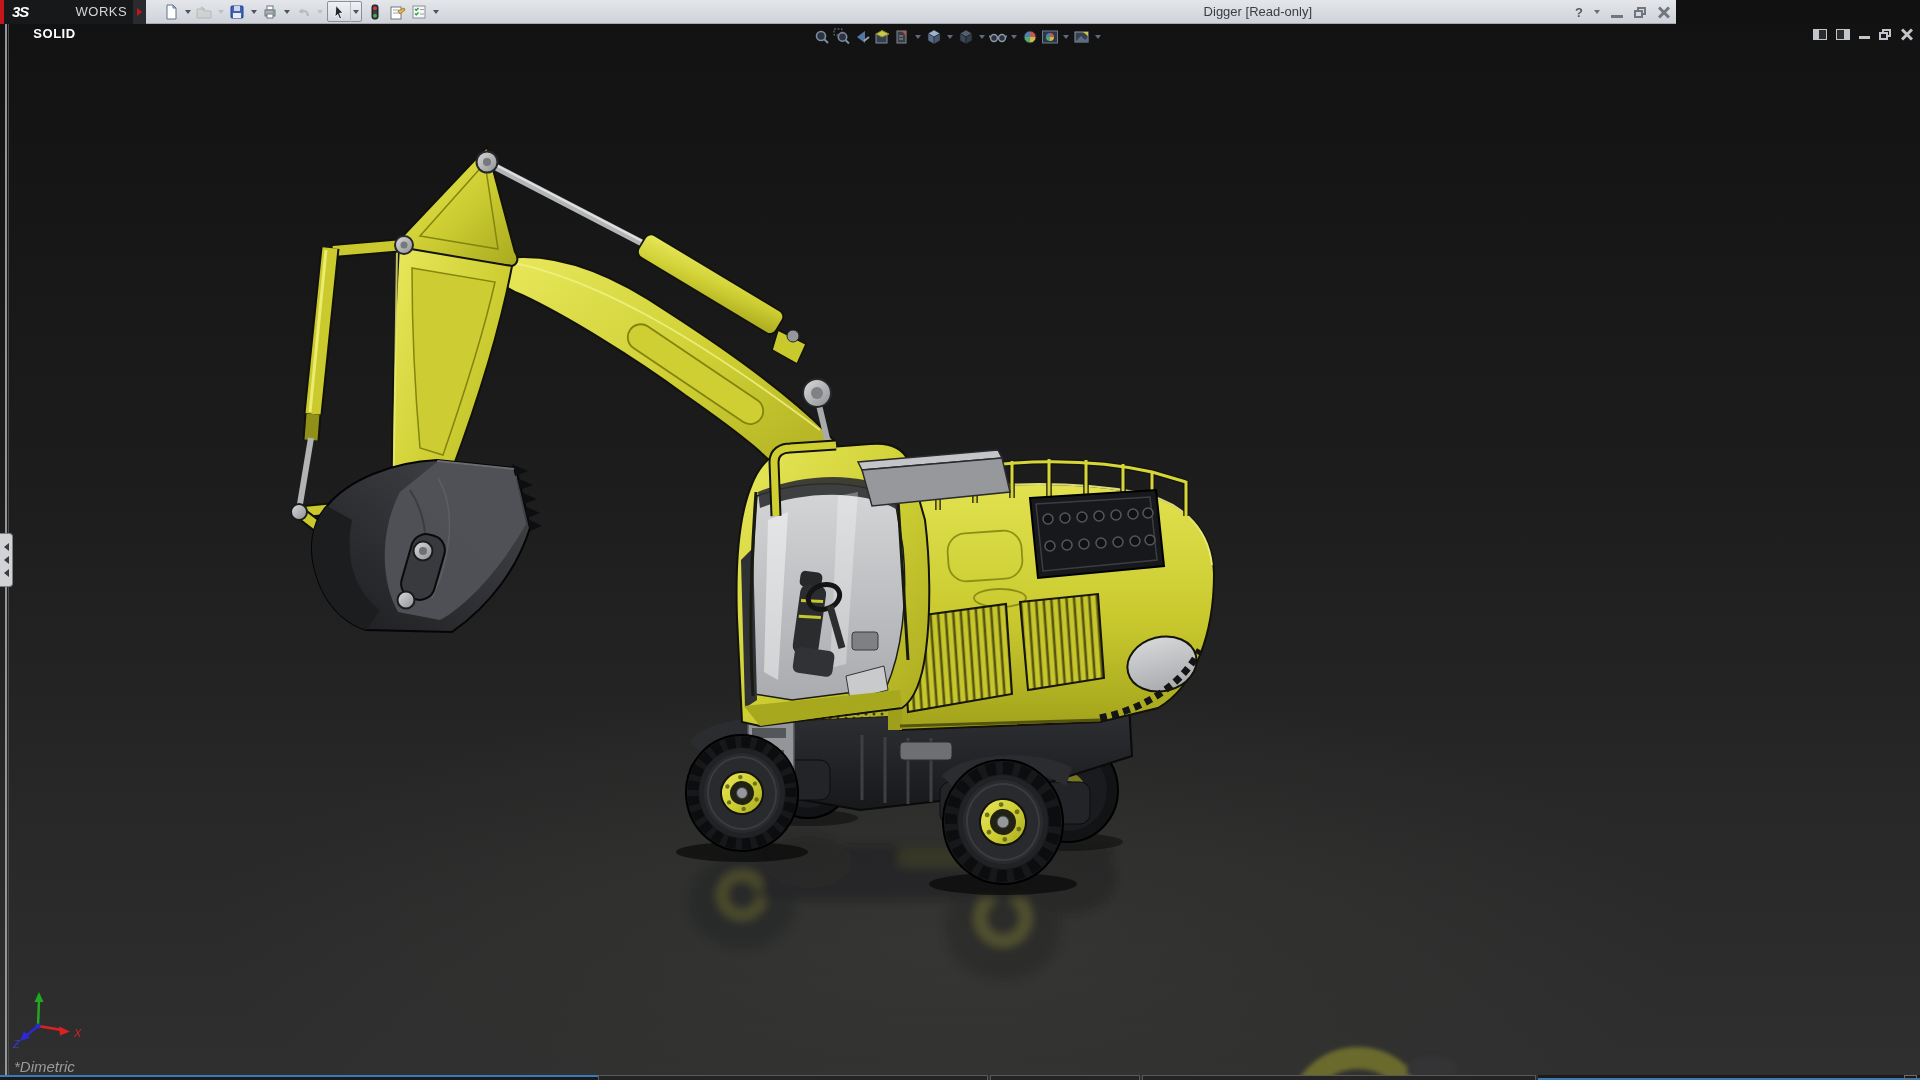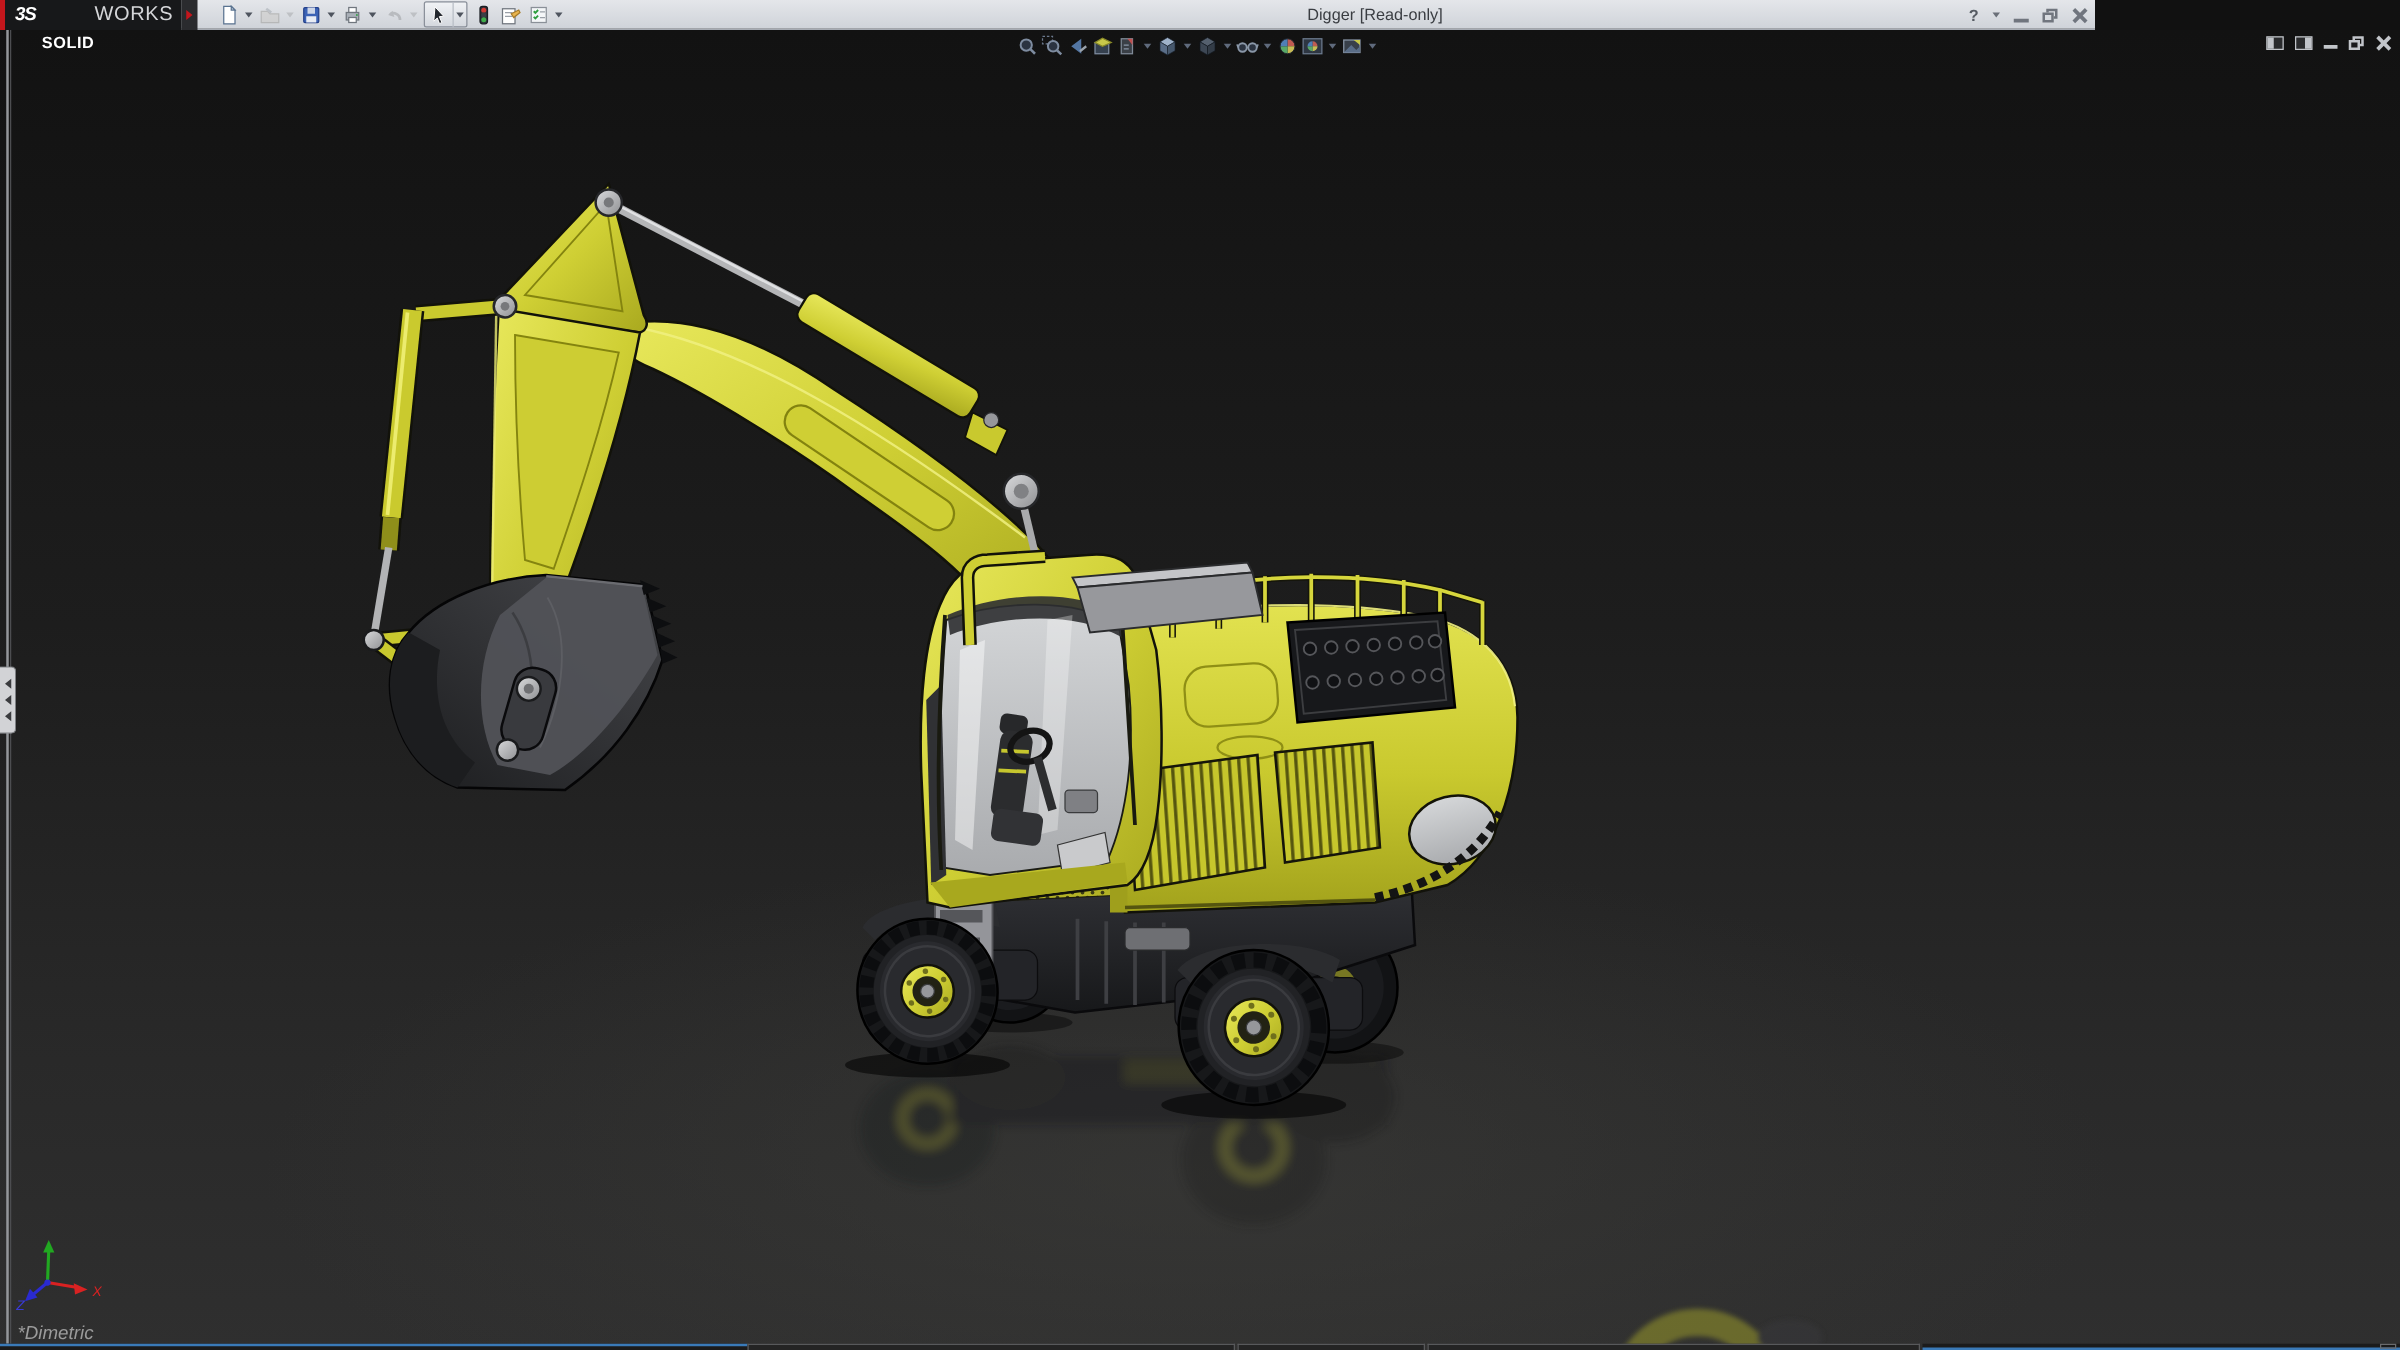--- a/index.html
+++ b/index.html
@@ -9,36 +9,36 @@
 
   
   .titlebar{position:absolute;left:0;top:0;width:1676px;height:24px;z-index:10;
     background:linear-gradient(#e4e6ea,#cfd3d9);border-bottom:1px solid #a6abb3;
     display:flex;align-items:center;}
   .red-strip{width:4px;height:24px;background:#c4161c;}
   .brand{height:24px;display:flex;align-items:center;background:#17181a;
     padding:0 6px 0 8px;color:#fff;}
   .brand .glyph{font-style:italic;font-weight:bold;font-size:15px;margin-right:5px;letter-spacing:-1px;}
   .brand .b{font-weight:bold;font-size:13px;letter-spacing:.5px;margin-top:44px;}
-  .brand .l{font-weight:normal;font-size:16px;color:#d5d6d9;letter-spacing:.5px;}
+  .brand .l{font-weight:normal;font-size:13px;color:#d5d6d9;letter-spacing:.5px;}
   .brand-flyout{height:24px;width:13px;background:#2a2b2e;display:flex;align-items:center;justify-content:center;}
   .brand-flyout .tri{width:0;height:0;border-left:5px solid #c4161c;border-top:4px solid transparent;border-bottom:4px solid transparent;}
 
   .main-toolbar{display:flex;align-items:center;height:24px;margin-left:14px;}
   .tb-btn{width:22px;height:20px;display:flex;align-items:center;justify-content:center;}
   .tb-dd{width:11px;height:20px;display:flex;align-items:center;justify-content:center;}
   .tb-dd .tri{width:0;height:0;border-top:4px solid #4e545e;border-left:3.5px solid transparent;border-right:3.5px solid transparent;}
   .disabled{opacity:.45;filter:grayscale(.7);}
   .disabled .tri{border-top-color:#9aa0a8;}
   .sel-group{display:flex;align-items:center;border:1px solid #8a909a;border-radius:2px;
     background:linear-gradient(#f0f2f5,#d4d8de);height:21px;margin:0 2px;}
   .sel-group .tb-dd{border-left:1px solid #b8bdc5;}
 
-  .title-text{position:absolute;left:980px;top:0;width:240px;height:24px;line-height:24px;
-    text-align:center;font-size:13px;color:#3a3d42;}
+  .title-text{position:absolute;left:1072px;top:0;width:240px;height:24px;line-height:24px;
+    text-align:right;font-size:13px;color:#3a3d42;}
 
   .win-controls{position:absolute;right:6px;top:0;height:24px;display:flex;align-items:center;gap:11px;}
   .help-q{font-size:13px;font-weight:bold;color:#565b63;}
   .wc-dd{width:0;height:0;border-top:4px solid #6a6f78;border-left:3.5px solid transparent;border-right:3.5px solid transparent;}
   .wc-min{width:12px;height:3px;background:#70757e;margin-top:8px;}
   .wc-restore{position:relative;width:13px;height:11px;}
   .wc-restore i{position:absolute;border:2px solid #70757e;width:9px;height:8px;display:block;}
   .wc-restore i:first-child{left:3px;top:0;}
   .wc-restore i:last-child{left:0;top:3px;background:#d8dbe0;}
   .wc-x{position:relative;width:12px;height:12px;}

